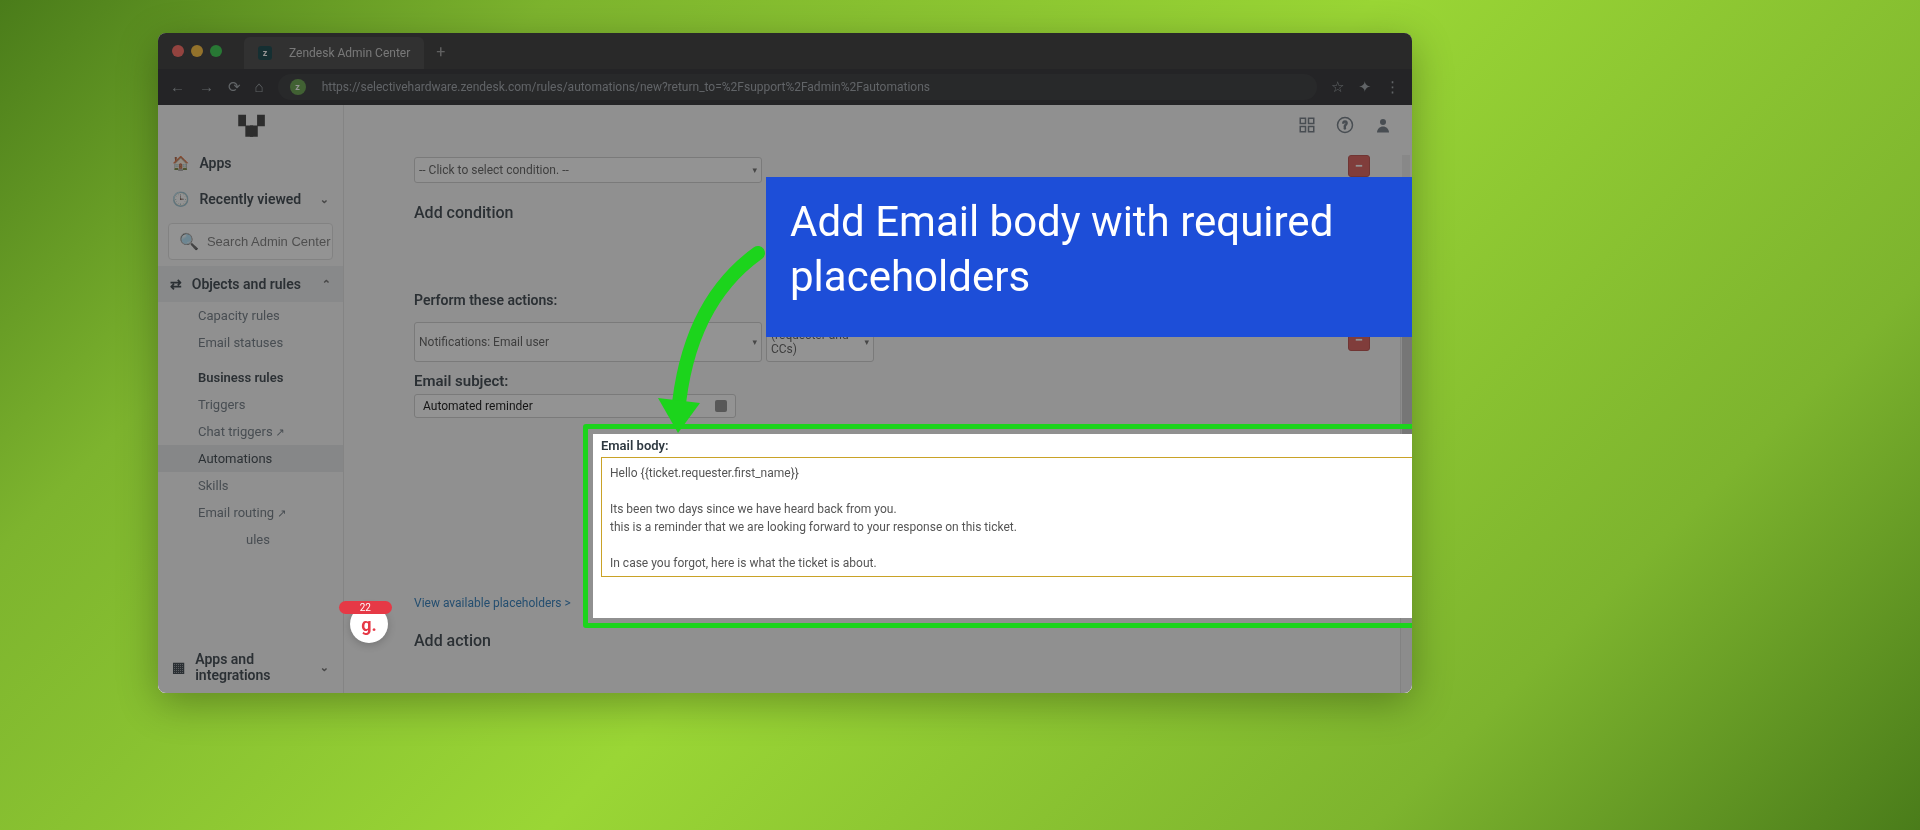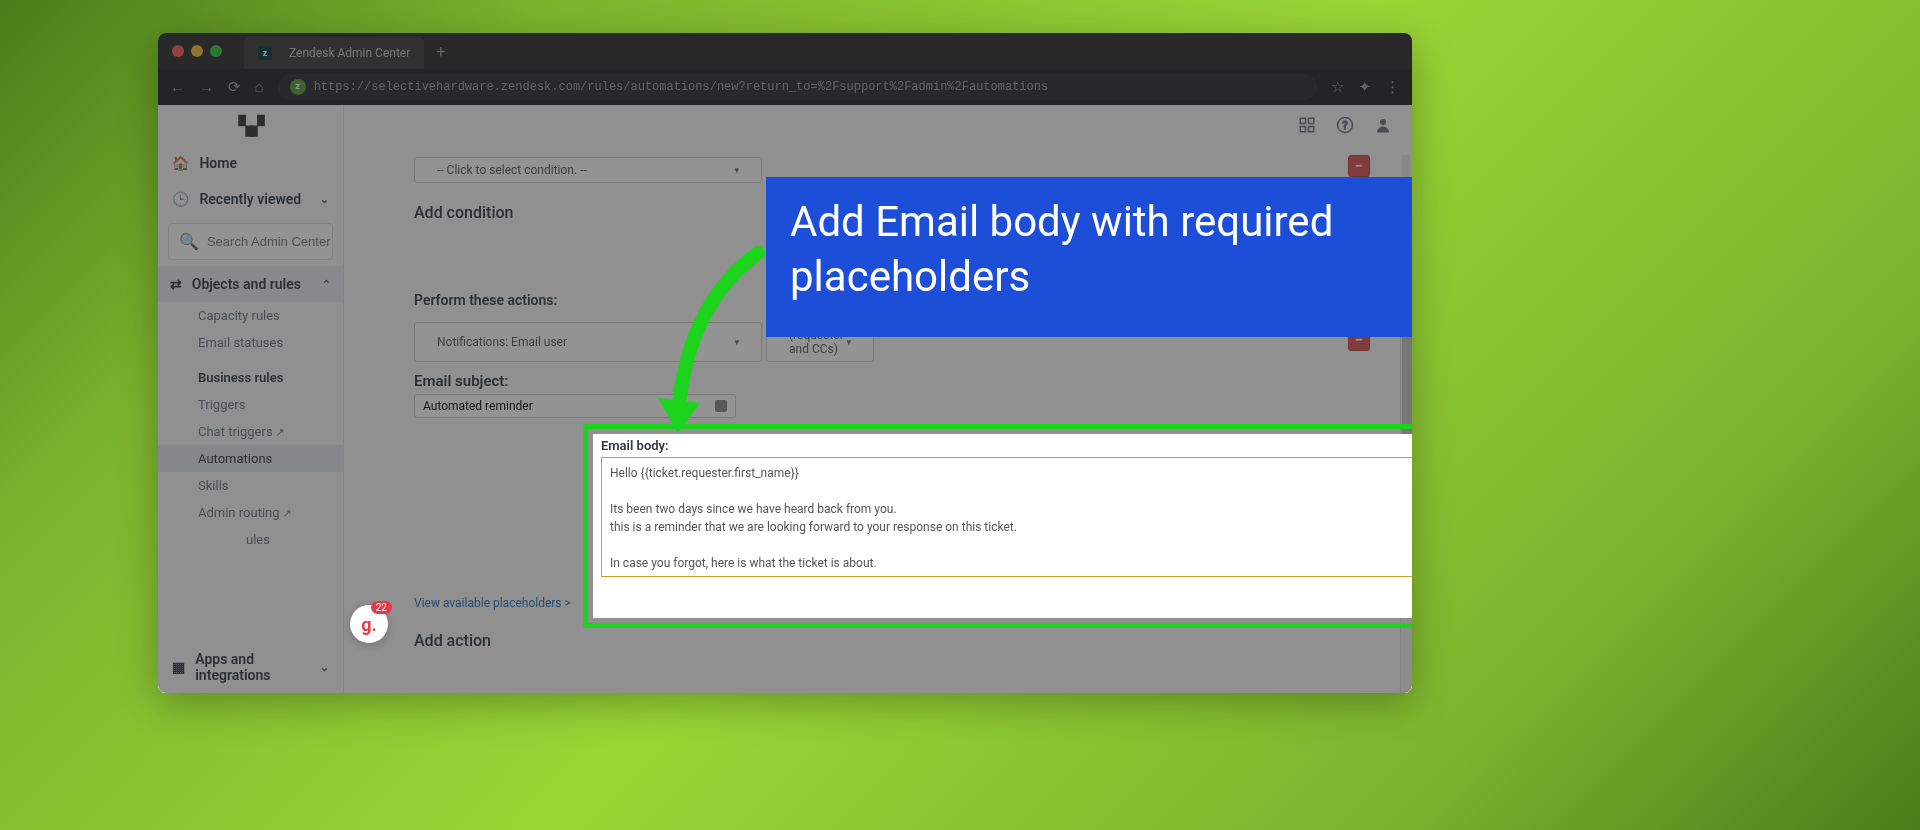--- a/index.html
+++ b/index.html
@@ -16,21 +16,21 @@
 .tabbar { background: #2b2b2b; height: 36px; display: flex; align-items: center; }
 .traffic { display: flex; gap: 7px; padding: 0 14px; }
 .dot { width: 12px; height: 12px; border-radius: 50%; }
 .dot.r { background: #ff5f57; } .dot.y { background: #febc2e; } .dot.g { background: #28c840; }
 .tab { background: #3a3a3a; height: 32px; margin-top: 4px; padding: 0 14px; display: flex; align-items: center; gap: 17px; color: #c8c8c8; font-size: 12px; border-radius: 6px 6px 0 0; margin-left: 8px; }
 .favicon { width: 14px; height: 14px; background: #03363d; border-radius: 3px; display: flex; align-items: center; justify-content: center; }
 .favicon::after { content:"z"; color:#fff; font-size:9px; font-weight:bold; }
 .newtab { color:#999; font-size: 16px; padding: 0 12px; cursor: pointer; }
 .urlbar { background: #202124; height: 36px; display: flex; align-items: center; padding: 0 12px; gap: 14px; }
 .navicon { color: #9aa0a6; font-size: 15px; cursor:pointer; }
-.addrwrap { flex:1; display:flex; align-items:center; gap:8px; background:#292a2d; border-radius: 14px; padding: 4px 12px; height: 26px; font-family: Liberation Mono, monospace; }
+.addrwrap { flex:1; display:flex; align-items:center; gap:16px; background:#292a2d; border-radius: 14px; padding: 4px 12px; height: 26px; }
 .lockcirc { width: 16px; height:16px; background:#5a9a3f; border-radius:50%; display:flex; align-items:center; justify-content:center; }
 .lockcirc::after { content:"z"; color:#fff; font-size:9px; font-weight:bold; }
 .addr { color: #9aa0a6; font-size: 12px; white-space: nowrap; overflow: hidden; }
 .righticons { display:flex; gap:14px; color:#9aa0a6; font-size:15px; }
 
 .overlay { position:absolute; inset:0; background: rgba(40,40,40,0.5); pointer-events:none; z-index: 5; }
 
 .app { position: relative; height: calc(100% - 72px); display:flex; background:#f8f8f8; }
 .sidebar { width: 186px; background:#f8f8f8; border-right:1px solid #e0e0e0; display:flex; flex-direction:column; }
 .logo { height:40px; display:flex; align-items:center; justify-content:center; }
@@ -41,27 +41,27 @@
 .searchbox { margin: 6px 10px; padding: 8px 10px; border:1px solid #ddd; border-radius:4px; display:flex; align-items:center; gap:8px; background:#fff; }
 .searchbox input { border:none; outline:none; font-size:13px; color:#666; flex:1; background:transparent; }
 .section-hdr { display:flex; align-items:center; gap:10px; padding: 10px 12px; background:#e9ebed; font-weight:600; color:#2f3941; font-size:14px; }
 .sub { padding: 6px 14px 6px 40px; font-size:13px; color:#68737d; cursor:pointer; }
 .sub.grp { font-weight:600; color:#2f3941; padding-left:40px; margin-top:8px; }
 .sub.active { background:#e4e6e8; color:#2f3941; }
 .ext { font-size:11px; margin-left:3px; }
 .sidebar-scroll { position:absolute; right:0; top:300px; width:6px; height:60px; background:#bbb; border-radius:3px; }
 .badge-g { position:absolute; left:192px; bottom:50px; width:38px; height:38px; background:#fff; border-radius:50%; box-shadow:0 2px 8px rgba(0,0,0,0.2); display:flex; align-items:center; justify-content:center; z-index:20; }
 .badge-g::after { content:"g."; color:#e63946; font-weight:bold; font-size:18px; }
-.badge-cnt { position:absolute; top:-4px; right:-4px; background:#e63946; color:#fff; font-size:10px; border-radius:8px; padding:1px 5px; }
+.badge-cnt { position:absolute; top:-4px; right:-4px; background:#e63946; color:#fff; font-size:10px; border-radius:8px; padding:1px 21px; }
 
 .main { flex:1; position:relative; background:#f8f8f8; overflow:hidden; }
 .topbar { position:absolute; top:0; right:0; height:40px; display:flex; align-items:center; gap:20px; padding:0 20px; }
 .tb-icon { width:18px; height:18px; color:#68737d; cursor:pointer; }
 .content { position:absolute; left:70px; top:52px; right:30px; }
-.dropdown { border:1px solid #ccc; background:#fff; padding:5px 22px; font-size:12px; color:#555; display:inline-flex; align-items:center; justify-content:space-between; border-radius:3px; }
+.dropdown { border:1px solid #ccc; background:#fff; padding:5px 4px; font-size:12px; color:#555; display:inline-flex; align-items:center; justify-content:space-between; border-radius:3px; }
 .dropdown .car { font-size:9px; color:#666; }
 .cond-select { width: 348px; }
 .heading { font-size:16px; color:#2f3941; font-weight:500; margin:20px 0 12px; }
 .small-hd { font-size:14px; color:#2f3941; font-weight:600; margin-top:10px; }
 .preview-btn { position:absolute; right:12px; top:120px; font-size:12px; color:#555; border:1px solid #ccc; padding:5px 10px; border-radius:3px; background:#f0f0f0; }
 .plusbtn { width:22px; height:22px; background:#7fba3c; border:1px solid #5a8a28; border-radius:3px; display:flex; align-items:center; justify-content:center; color:#fff; font-weight:bold; font-size:15px; position:absolute; }
 .minusbtn { width:22px; height:22px; background:#d9534f; border:1px solid #b8423f; border-radius:3px; display:flex; align-items:center; justify-content:center; color:#fff; font-weight:bold; font-size:15px; position:absolute; }
 .row2 { display:flex; gap:4px; margin-bottom:10px; }
 .label { font-size:15px; font-weight:600; color:#2f3941; margin:10px 0 4px; }
 .text-input { border:1px solid #ccc; background:#fff; padding:4px 8px; font-size:12px; width:322px; border-radius:3px; display:flex; align-items:center; justify-content:space-between; }
@@ -116,21 +116,21 @@
   </div>
 
   <div class="app">
 
     <div class="sidebar">
       <div class="logo">
           <span class="zlogo">▚▞</span>
         </div>
       <div class="nav-item bold">
         <span>🏠</span>
-        <span>Home</span>
+        <span>Apps</span>
       </div>
       <div class="nav-item bold">
         <span>🕒</span>
         <span>Recently viewed</span>
         <span class="chev">⌄</span>
       </div>
       <div class="searchbox">
         <span>🔍</span>
         <input placeholder="Search Admin Center" style="">
       </div>
@@ -139,21 +139,21 @@
         <span>Objects and rules</span>
         <span class="chev">⌃</span>
       </div>
       <div class="sub">Capacity rules</div>
       <div class="sub">Email statuses</div>
       <div class="sub grp">Business rules</div>
       <div class="sub">Triggers</div>
       <div class="sub"><span>Chat triggers</span><span class="ext">↗</span></div>
       <div class="sub active">Automations</div>
       <div class="sub">Skills</div>
-      <div class="sub"><span>Admin routing</span><span class="ext">↗</span></div>
+      <div class="sub"><span>Email routing</span><span class="ext">↗</span></div>
       <div class="sub" style="padding-left:88px">ules</div>
       <div class="nav-item bold" style="margin-top:auto">
         <span>▦</span>
         <span>Apps and integrations</span>
         <span class="chev">⌄</span>
       </div>
       <div class="sidebar-scroll"></div>
     </div>
 
     <div class="main">

